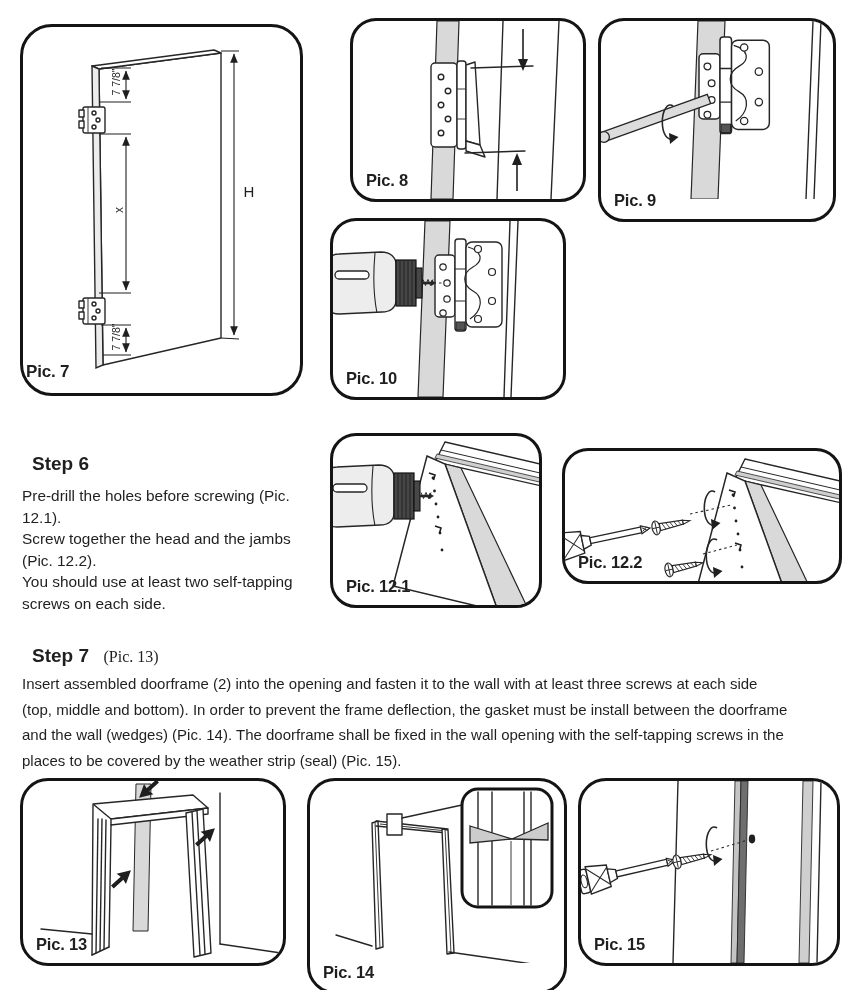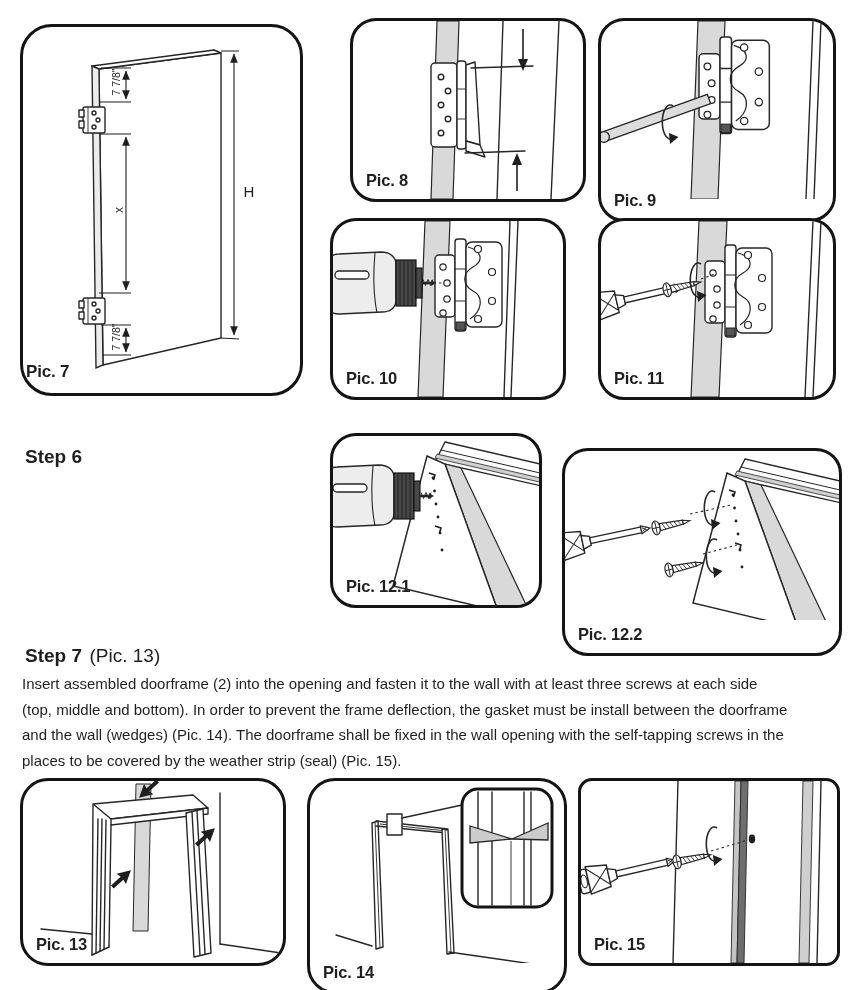--- a/index.html
+++ b/index.html
@@ -10,22 +10,22 @@
   .plabel{position:absolute;left:13px;bottom:9px;font-weight:bold;font-size:16.5px;letter-spacing:-0.2px;}
   .ln{stroke:#262626;stroke-width:1.4;fill:none;stroke-linecap:round;stroke-linejoin:round;}
   .thin{stroke:#3a3a3a;stroke-width:1;fill:none;}
   .fw{fill:#ffffff;stroke:#262626;stroke-width:1.4;stroke-linejoin:round;}
   .fg{fill:#d9d9d9;stroke:#262626;stroke-width:1.2;stroke-linejoin:round;}
   .ink{fill:#1f1f1f;stroke:none;}
   .dash{stroke:#2a2a2a;stroke-width:1.1;stroke-dasharray:2.5,3;fill:none;}
   .dim{stroke:#1f1f1f;stroke-width:1.1;fill:none;}
   .dimlabel{position:absolute;font-size:10.5px;white-space:nowrap;text-align:center;}
   .rot{transform:rotate(-90deg);transform-origin:center;}
-  .steptitle{font-size:19px;font-weight:bold;margin:3px;}
-  .stepref{font-size:19px;font-weight:normal;}
+  .steptitle{font-size:19px;font-weight:bold;margin:10px;}
+  .stepref{font-size:16px;font-weight:normal;font-family:Liberation Serif, serif;}
   .stepbody{font-size:15.4px;line-height:21.5px;white-space:pre-line;margin-top:3px;}
   .step7body{font-size:15px;line-height:25.6px;white-space:pre-line;margin-top:4px;}
   .textblock{position:absolute;}
 </style>
 </head>
 <body>
 
 <div id="page">
 
 <svg width="0" height="0" style="position:absolute" aria-hidden="true">
@@ -208,48 +208,40 @@
     <polygon class="fg" points="92,0 117,0 110,176 85,176"></polygon>
     <line class="ln" x1="177" y1="0" x2="171" y2="176"></line>
     <line class="ln" x1="185" y1="0" x2="178" y2="176"></line>
     <use href="#sym-hinge" transform="translate(102,18)"></use>
     <line class="dash" x1="95" y1="62" x2="110" y2="62"></line>
     <use href="#sym-drill" transform="translate(-10,26)"></use>
   </svg>
   <div class="plabel">Pic. 10</div>
 </div>
 
-<div class="panel" style="left:598px;top:218px;width:238px;height:182px;border-radius:26px;">
-  <svg width="232" height="176" viewBox="0 0 232 176">
-    <polygon class="fg" points="98,0 126,0 118,176 90,176"></polygon>
-    <line class="ln" x1="212" y1="0" x2="204" y2="176"></line>
-    <line class="ln" x1="220" y1="0" x2="212" y2="176"></line>
-    <use href="#sym-hinge" transform="translate(104,24)"></use>
-    <use href="#sym-screwdriver" transform="translate(-18,68) rotate(-13)"></use>
-    <use href="#sym-screw" transform="translate(60,62) rotate(-13)"></use>
-    <line class="dash" x1="100" y1="58" x2="114" y2="53"></line>
-    <use href="#sym-rotarrow" transform="translate(84,40)"></use>
-  </svg>
-  <div class="plabel">Pic. 11</div>
-</div>
 
 <div class="textblock" style="left:22px;top:443px;width:306px;">
   <h3 class="steptitle">Step 6</h3>
+  <div class="stepbody">Pre-drill the holes before screwing (Pic. 12.1).
+Screw together the head and the jambs
+(Pic. 12.2).
+You should use at least two self-tapping
+screws on each side.</div>
 </div>
 
 <div class="panel" style="left:330px;top:433px;width:212px;height:175px;border-radius:26px;">
   <svg width="206" height="169" viewBox="0 0 206 169">
     <use href="#sym-frame-corner" transform="translate(94,20)"></use>
     <line class="dash" x1="90" y1="60" x2="100" y2="63"></line>
     <use href="#sym-drill" transform="translate(-12,24)"></use>
   </svg>
   <div class="plabel">Pic. 12.1</div>
 </div>
 
-<div class="panel" style="left:562px;top:448px;width:280px;height:208px;border-radius:26px;">
+<div class="panel" style="left:562px;top:448px;width:280px;height:136px;border-radius:26px;">
   <svg width="274" height="169" viewBox="0 0 274 169">
     <use href="#sym-frame-corner" transform="translate(162,22)"></use>
     <use href="#sym-screwdriver" transform="translate(-16,78) rotate(-12)"></use>
     <use href="#sym-screw" transform="translate(85,70) rotate(-12)"></use>
     <line class="dash" x1="125" y1="63" x2="166" y2="54"></line>
     <use href="#sym-rotarrow" transform="translate(134,38)"></use>
     <use href="#sym-screw" transform="translate(98,112) rotate(-12)"></use>
     <line class="dash" x1="138" y1="103" x2="172" y2="94"></line>
     <use href="#sym-rotarrow" transform="translate(136,86)"></use>
   </svg>
@@ -315,21 +307,21 @@
       <line class="ln" x1="214" y1="11" x2="214" y2="124"></line>
       <line class="ln" x1="221" y1="11" x2="221" y2="124"></line>
       <line class="thin" x1="201" y1="60" x2="201" y2="124"></line>
       <polygon points="160,45 202,58 160,62" fill="#cccccc" stroke="#262626" stroke-width="1.3"></polygon>
       <polygon points="238,42 202,58 238,59" fill="#cccccc" stroke="#262626" stroke-width="1.3"></polygon>
     </g>
   </svg>
   <div class="plabel">Pic. 14</div>
 </div>
 
-<div class="panel" style="left:578px;top:778px;width:262px;height:188px;border-radius:14px;">
+<div class="panel" style="left:578px;top:778px;width:262px;height:188px;border-radius:28px;">
   <svg width="256" height="182" viewBox="0 0 256 182">
     <line class="ln" x1="97" y1="0" x2="92" y2="182"></line>
     <polygon points="154,0 160,0 156,182 150,182" fill="#c4c4c4" stroke="#262626" stroke-width="0.9"></polygon>
     <polygon points="160,0 167,0 163,182 156,182" fill="#6e6e6e" stroke="#262626" stroke-width="0.9"></polygon>
     <polygon points="222,0 232,0 228,182 218,182" fill="#cfcfcf" stroke="#262626" stroke-width="0.9"></polygon>
     <line class="ln" x1="240" y1="0" x2="236" y2="182"></line>
     <ellipse cx="171" cy="58" rx="3.2" ry="4.4" class="ink"></ellipse>
     <use href="#sym-screwdriver" transform="translate(-6,82) rotate(-13)"></use>
     <use href="#sym-screw" transform="translate(90,74) rotate(-12)"></use>
     <line class="dash" x1="130" y1="70" x2="167" y2="59"></line>

